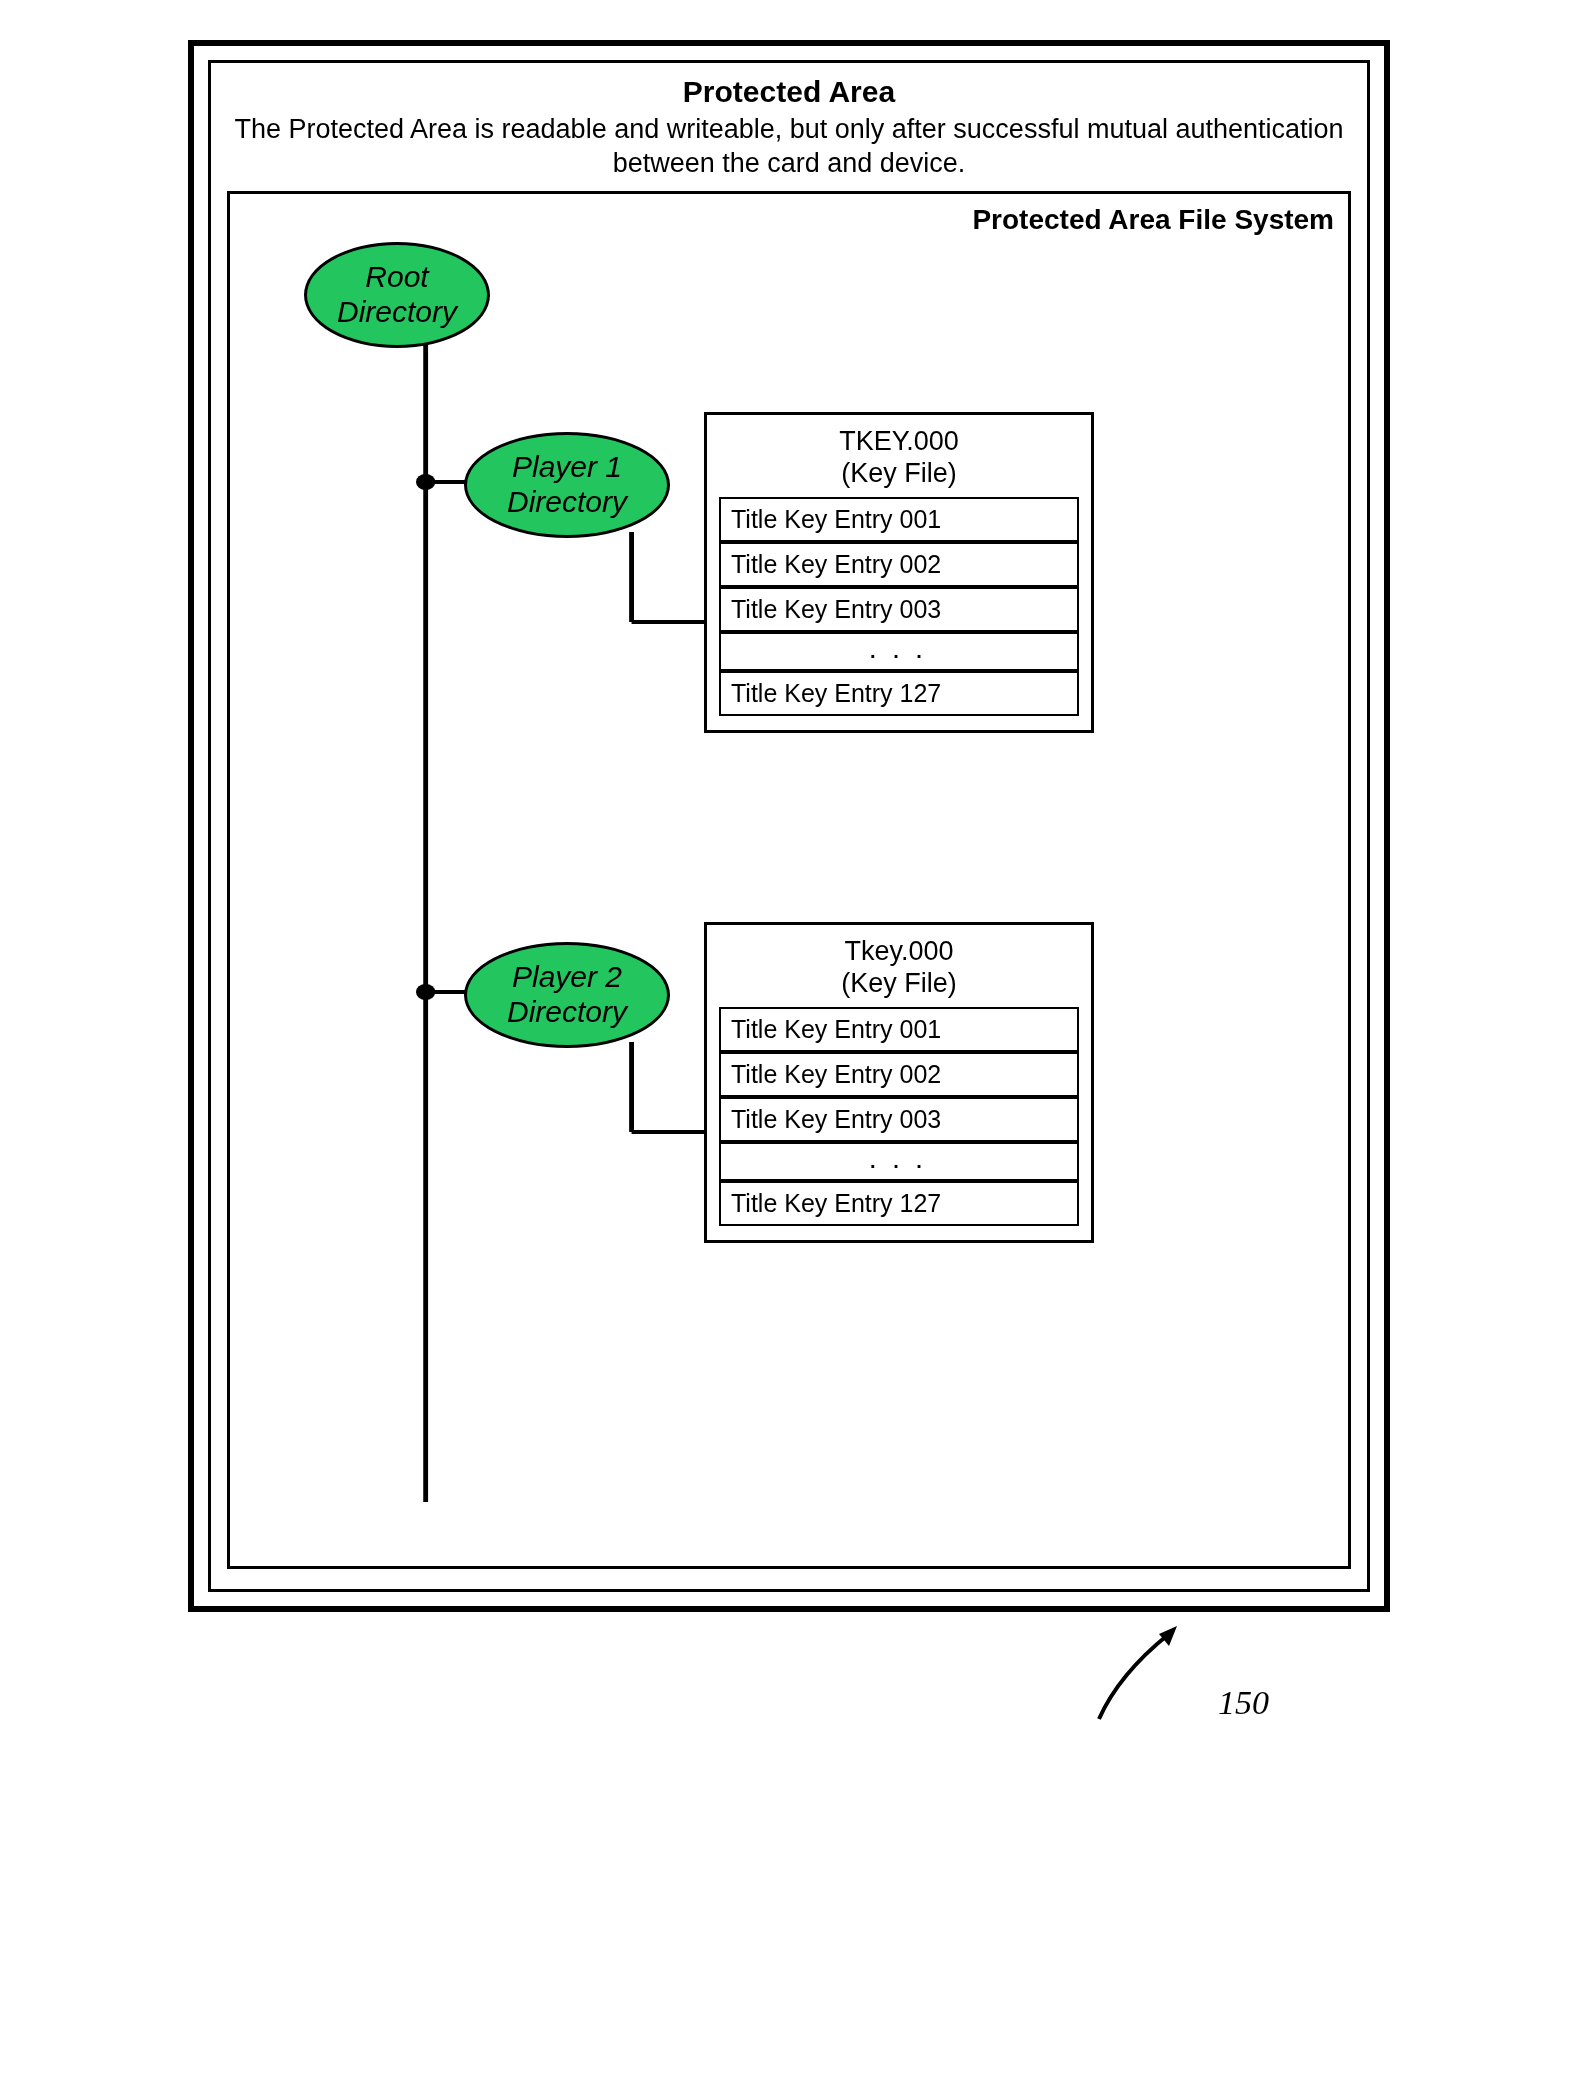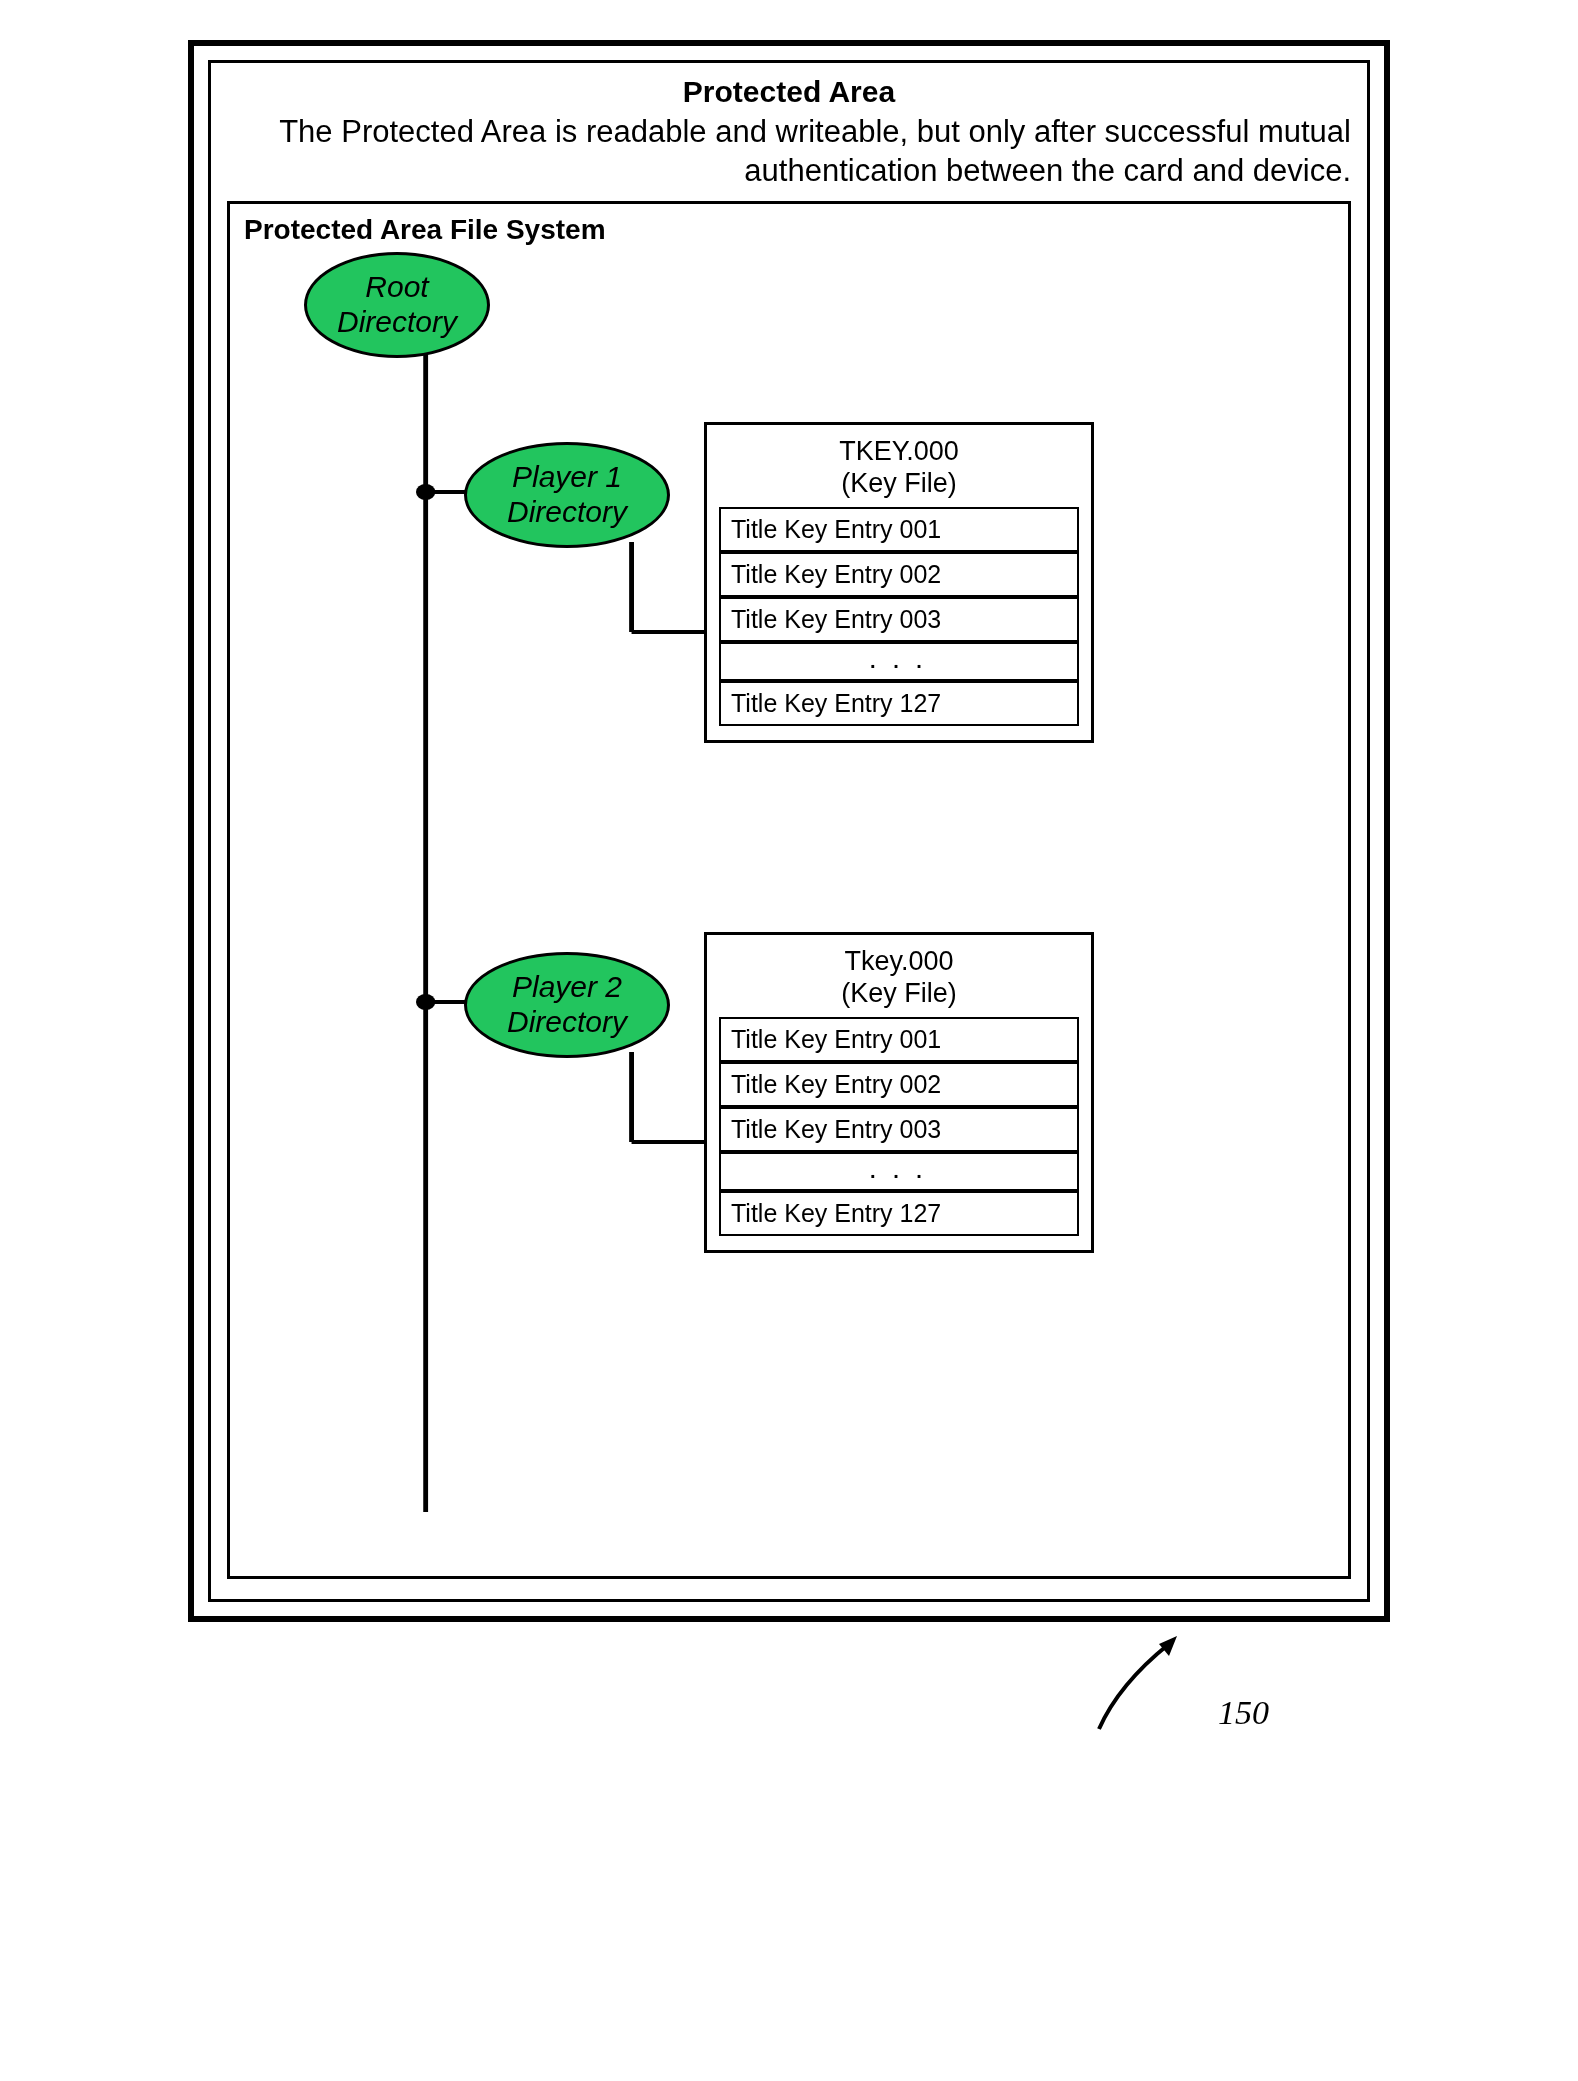--- a/index.html
+++ b/index.html
@@ -19,31 +19,31 @@
     border: 3px solid #000;
     padding: 10px 16px 20px 16px;
   }
   .pa-title {
     text-align: center;
     font-weight: bold;
     font-size: 30px;
     margin: 2px 0 4px 0;
   }
   .pa-desc {
-    text-align: right;
-    font-size: 31px;
+    text-align: center;
+    font-size: 27px;
     line-height: 1.25;
     margin: 0 0 10px 0;
   }
   .filesystem {
     border: 3px solid #000;
     padding: 8px 14px 24px 14px;
   }
   .fs-title {
-    text-align: left;
+    text-align: right;
     font-weight: bold;
     font-size: 28px;
     margin: 2px 0 6px 0;
   }
   .tree-area {
     position: relative;
     height: 1300px;
   }
   .ellipse-node {
     position: absolute;

